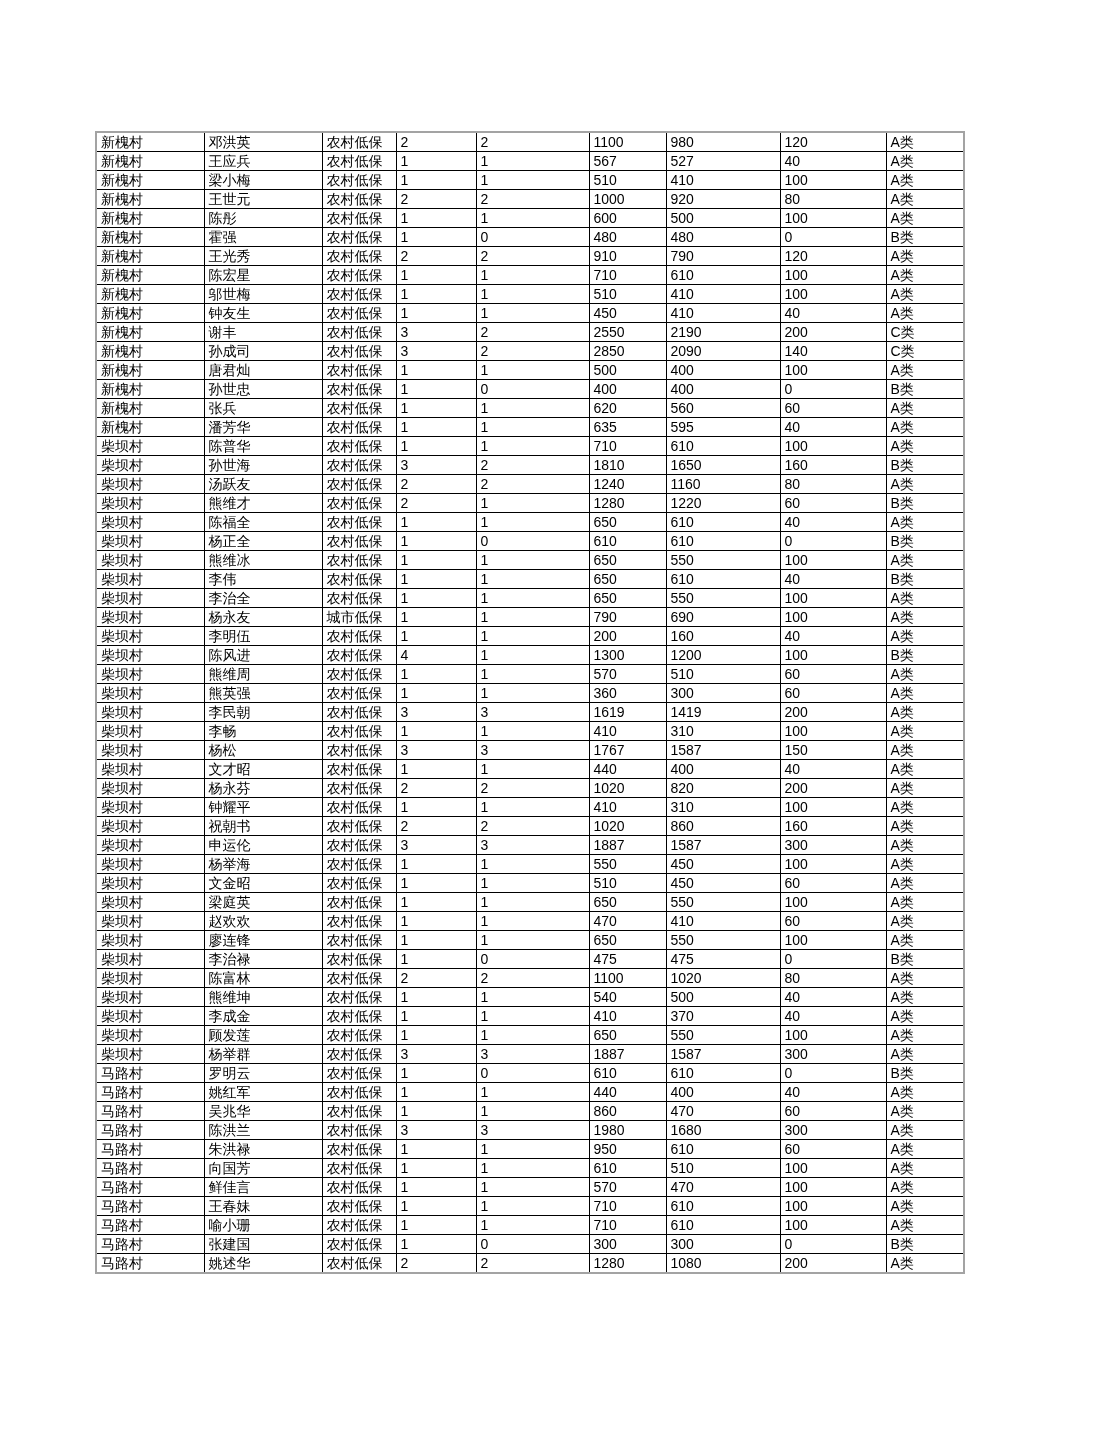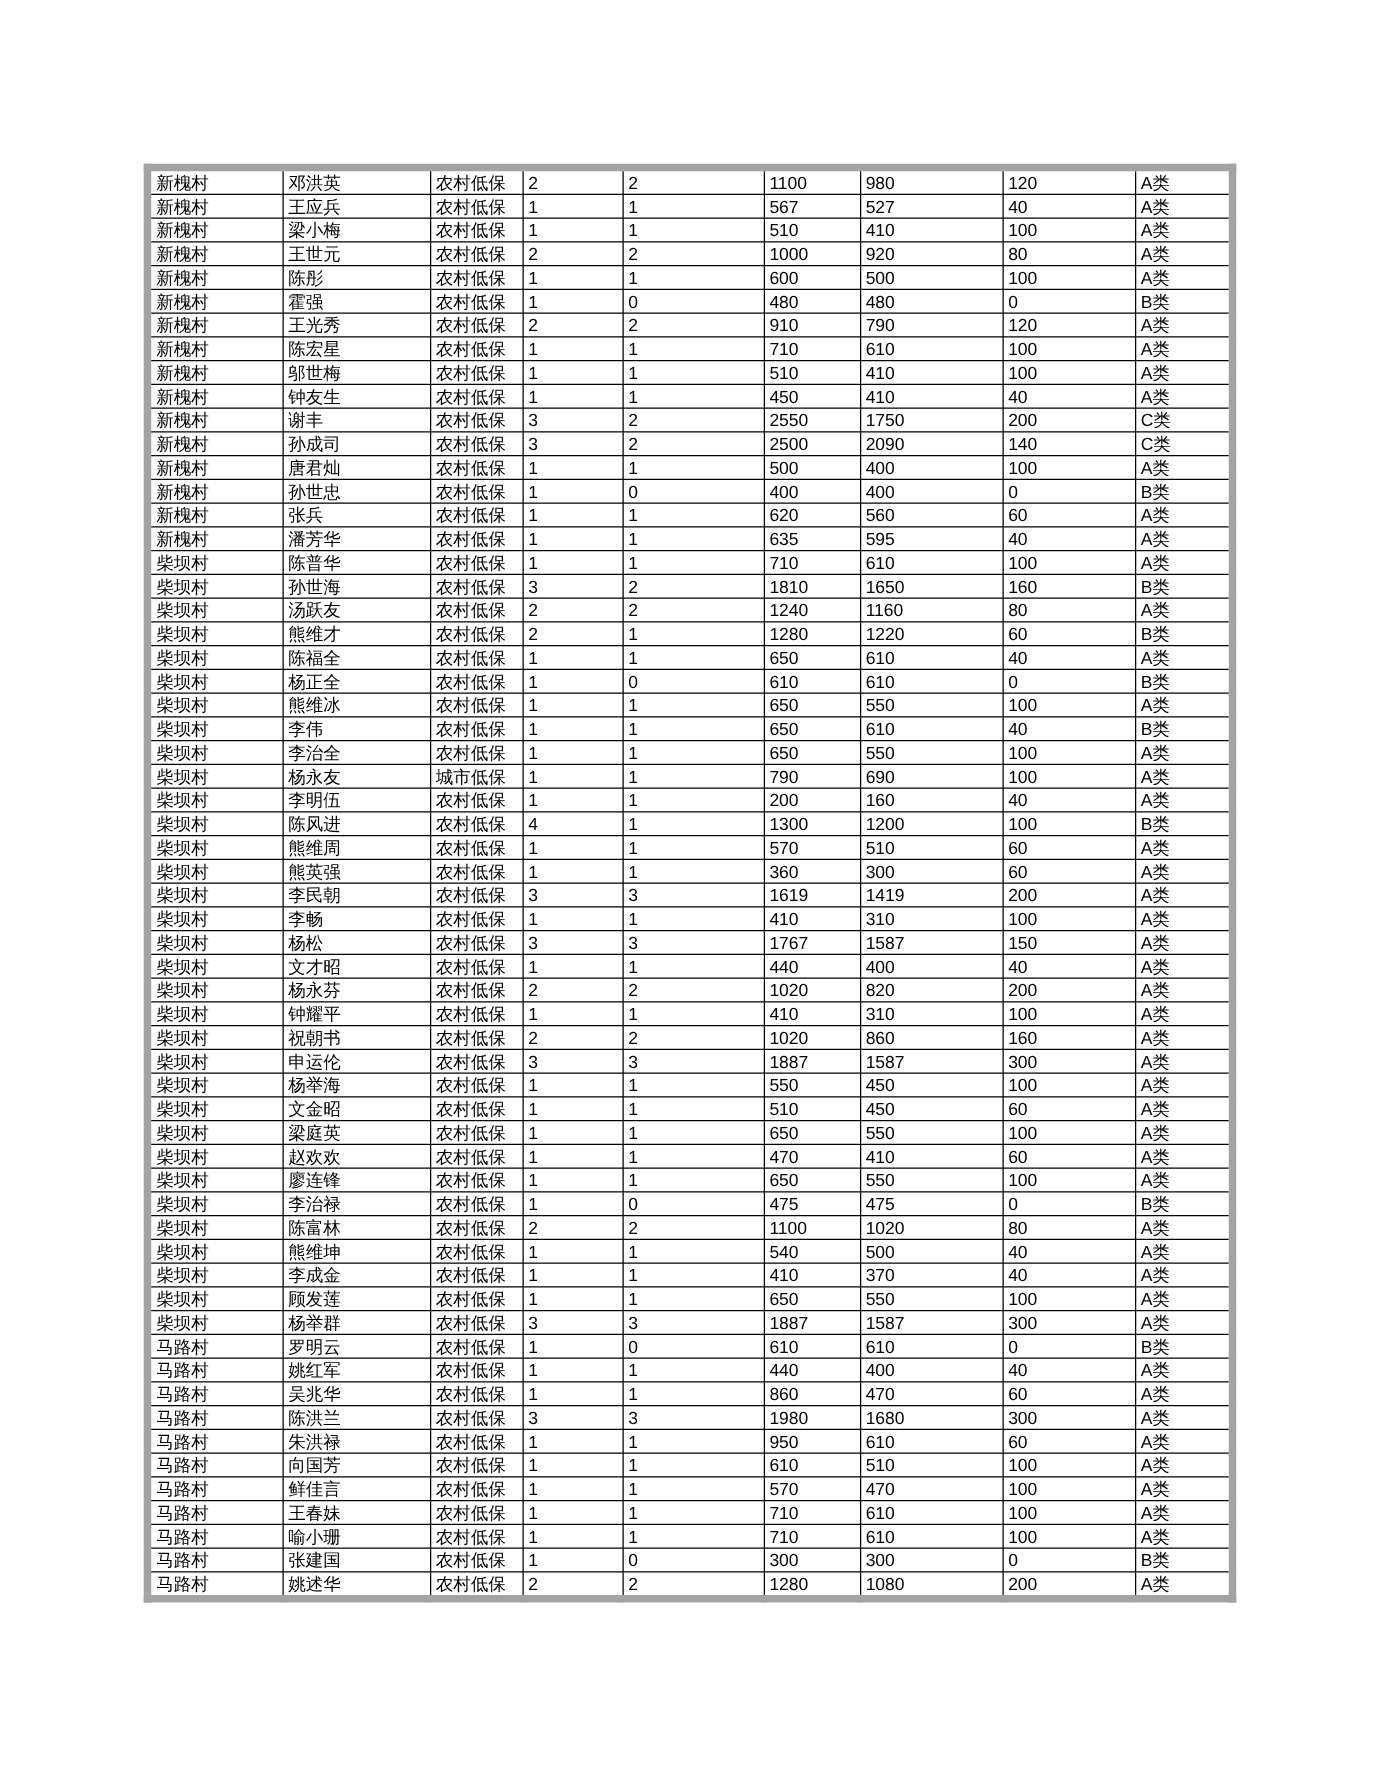--- a/index.html
+++ b/index.html
@@ -15,22 +15,21 @@
     color: #000000;
   }
   .sheet {
     position: absolute;
     left: 95px;
     top: 131px;
   }
   table.grid {
     border-collapse: collapse;
     table-layout: fixed;
-    border: 6px solid #a3a3a3;
-    margin-left: 20px;
+    border: 2px solid #a3a3a3;
   }
   table.grid td {
     border: 1px solid #000000;
     height: 18px;
     line-height: 18px;
     padding: 0 2px 0 4px;
     font-size: 14px;
     white-space: nowrap;
     overflow: hidden;
     vertical-align: middle;
@@ -164,31 +163,31 @@
           <td>40</td>
           <td>A类</td>
         </tr>
         <tr>
           <td>新槐村</td>
           <td>谢丰</td>
           <td>农村低保</td>
           <td>3</td>
           <td>2</td>
           <td>2550</td>
-          <td>1750</td>
+          <td>2190</td>
           <td>200</td>
           <td>C类</td>
         </tr>
         <tr>
           <td>新槐村</td>
           <td>孙成司</td>
           <td>农村低保</td>
           <td>3</td>
           <td>2</td>
-          <td>2500</td>
+          <td>2850</td>
           <td>2090</td>
           <td>140</td>
           <td>C类</td>
         </tr>
         <tr>
           <td>新槐村</td>
           <td>唐君灿</td>
           <td>农村低保</td>
           <td>1</td>
           <td>1</td>

